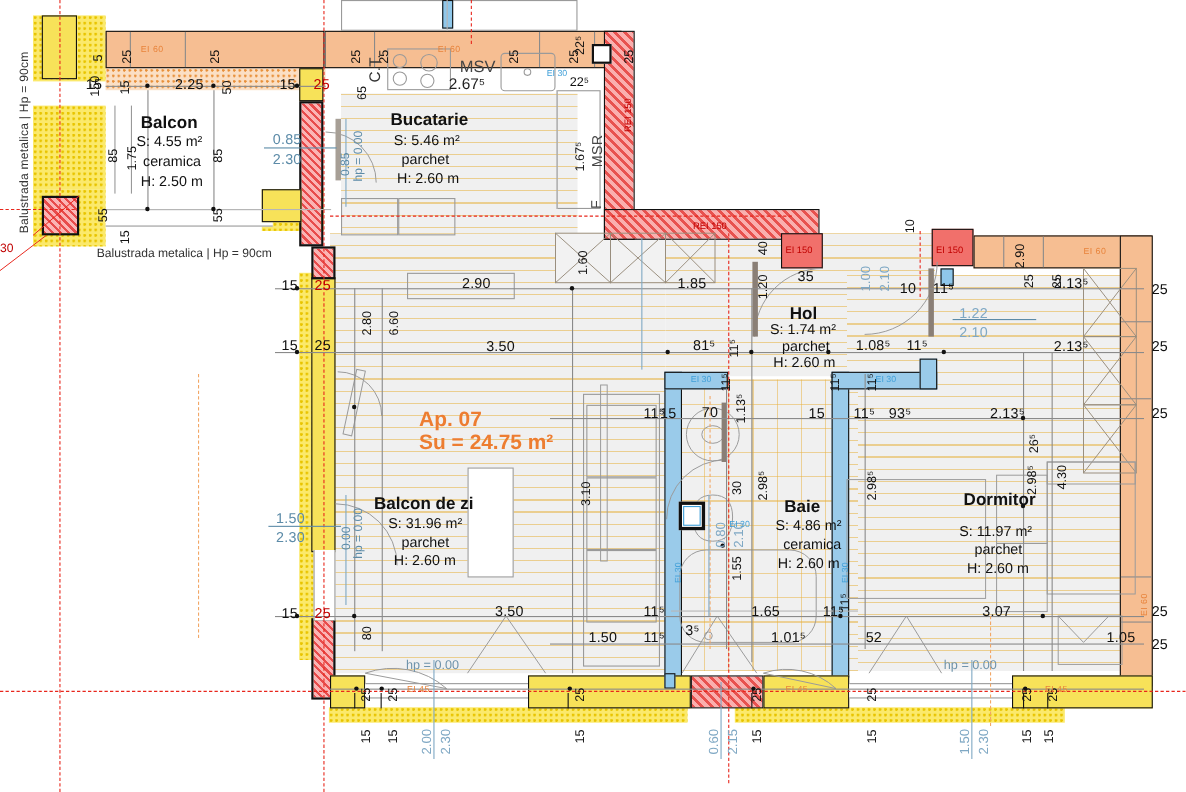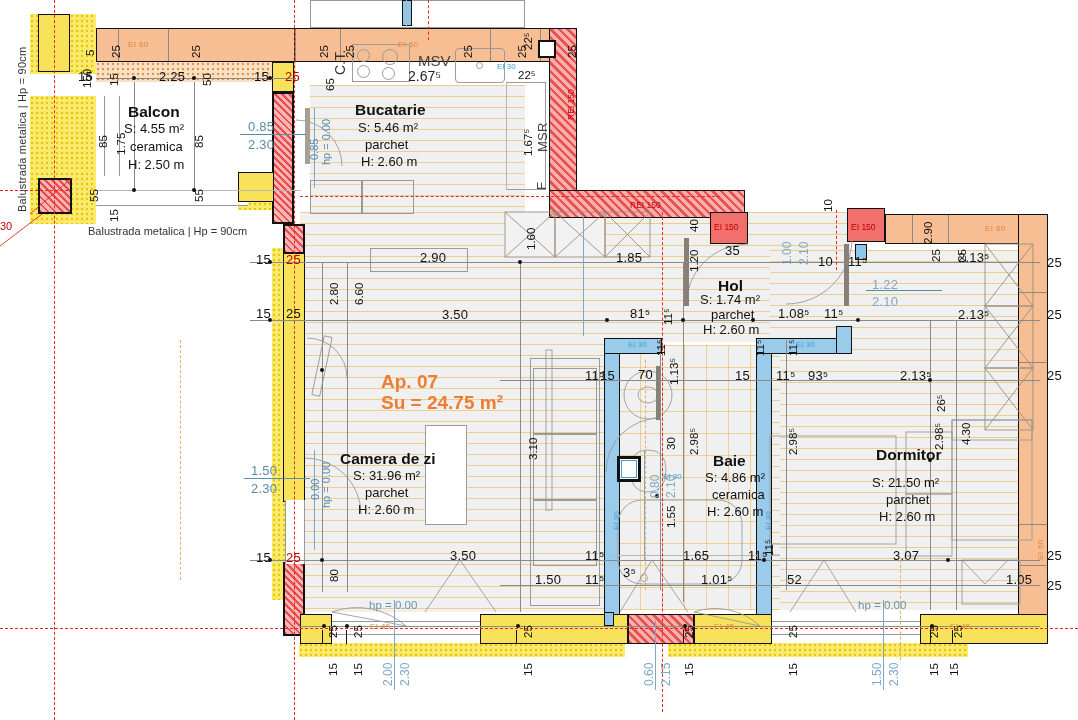--- a/index.html
+++ b/index.html
@@ -413,21 +413,21 @@
   <div class="txt roomline" style="left:703px;top:322px;">H: 2.60 m</div>
 
   <div class="txt dim-sm rot90 bluelight" style="left:780px;top:265px;font-size:12px;">1.00</div>
   <div class="txt dim-sm rot90 bluelight" style="left:797px;top:265px;font-size:12px;">2.10</div>
   <div class="txt dim bluelight" style="left:872px;top:277px;">1.22</div>
   <div class="txt dim bluelight" style="left:872px;top:294px;">2.10</div>
 
   <div class="txt apt" style="left:381px;top:371px;">Ap. 07</div>
   <div class="txt apt" style="left:381px;top:392px;">Su = 24.75 m²</div>
 
-  <div class="txt roomname" style="left:340px;top:450px;">Camera de zi</div>
+  <div class="txt roomname" style="left:340px;top:450px;">Balcon de zi</div>
   <div class="txt roomline" style="left:353px;top:468px;">S: 31.96 m²</div>
   <div class="txt roomline" style="left:365px;top:485px;">parchet</div>
   <div class="txt roomline" style="left:358px;top:502px;">H: 2.60 m</div>
 
   <div class="txt dim-sm rot90" style="left:328px;top:305px;">2.80</div>
   <div class="txt dim-sm rot90" style="left:353px;top:305px;">6.60</div>
   <div class="txt dim-sm rot90" style="left:527px;top:460px;">3.10</div>
   <div class="txt dim" style="left:450px;top:548px;">3.50</div>
   <div class="txt dim" style="left:535px;top:572px;">1.50</div>
   <div class="txt dim-sm rot90" style="left:328px;top:582px;">80</div>
@@ -467,21 +467,21 @@
 
   <div class="txt dim-sm rot90 bluelight" style="left:648px;top:498px;font-size:12px;">0.80</div>
   <div class="txt dim-sm rot90 bluelight" style="left:664px;top:498px;font-size:12px;">2.10</div>
   <div class="txt blueTag rot90" style="left:612px;top:530px;">EI 30</div>
   <div class="txt blueTag rot90" style="left:764px;top:530px;">EI 30</div>
   <div class="txt blueTag" style="left:628px;top:340px;">EI 30</div>
   <div class="txt blueTag" style="left:796px;top:340px;">EI 30</div>
   <div class="txt blueTag" style="left:663px;top:472px;">EI 30</div>
 
   <div class="txt roomname" style="left:876px;top:446px;">Dormitor</div>
-  <div class="txt roomline" style="left:872px;top:475px;">S: 21.50 m²</div>
+  <div class="txt roomline" style="left:872px;top:475px;">S: 11.97 m²</div>
   <div class="txt roomline" style="left:886px;top:492px;">parchet</div>
   <div class="txt roomline" style="left:879px;top:509px;">H: 2.60 m</div>
 
   <div class="txt dim" style="left:958px;top:307px;">2.13⁵</div>
   <div class="txt dim" style="left:900px;top:368px;">2.13⁵</div>
   <div class="txt dim-sm rot90" style="left:935px;top:412px;">26⁵</div>
   <div class="txt dim-sm rot90" style="left:933px;top:450px;">2.98⁵</div>
   <div class="txt dim-sm rot90" style="left:960px;top:445px;">4.30</div>
   <div class="txt dim" style="left:893px;top:548px;">3.07</div>
   <div class="txt dim" style="left:1006px;top:572px;">1.05</div>

